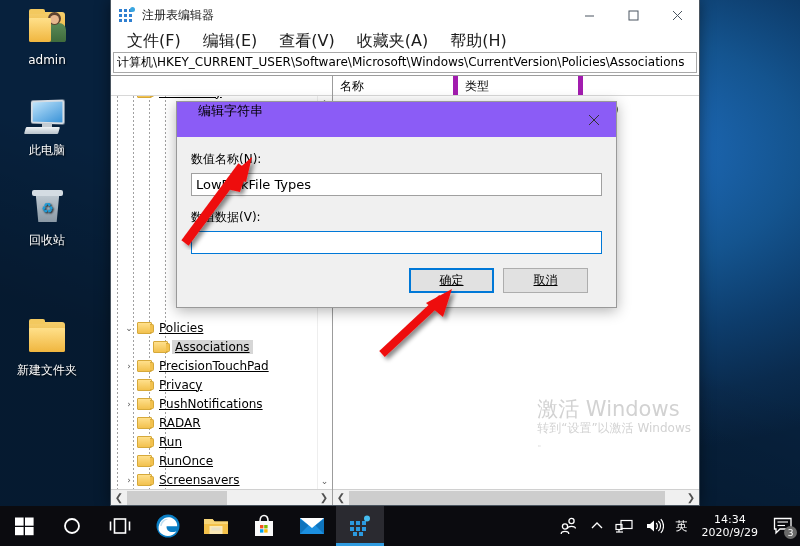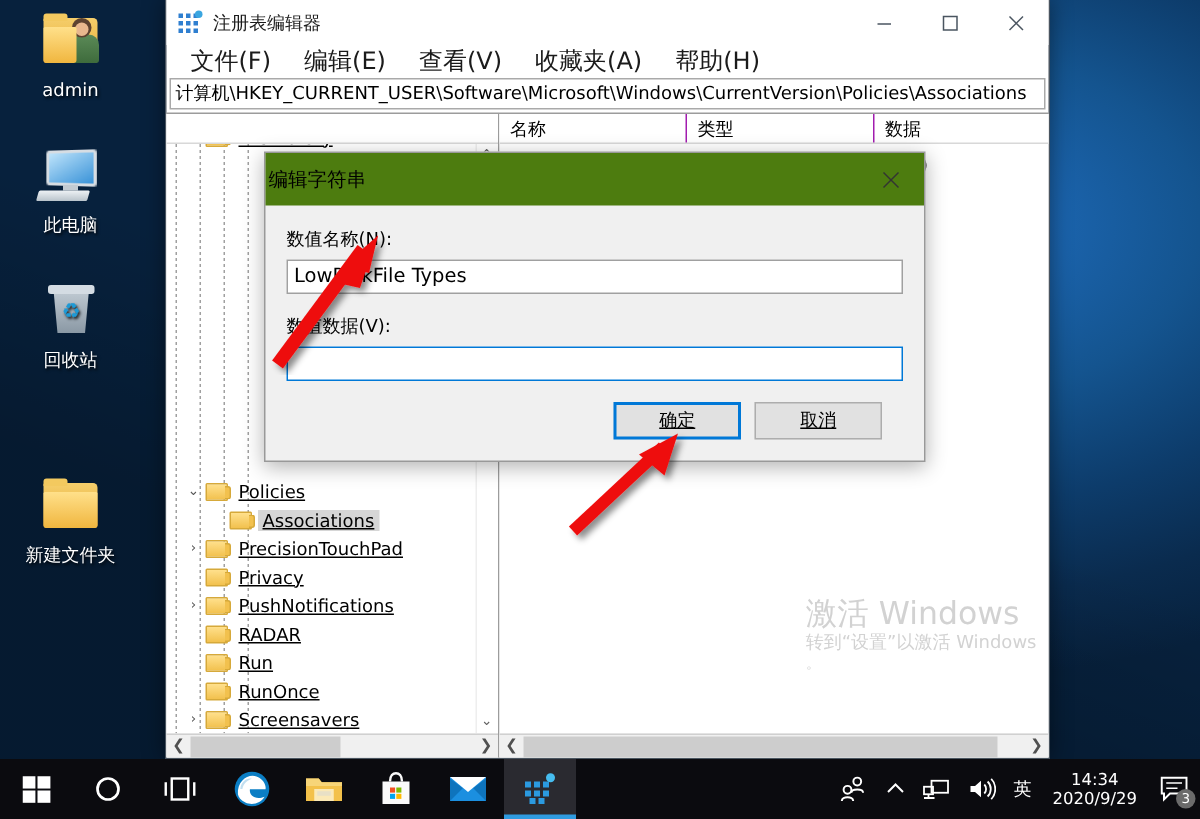--- a/index.html
+++ b/index.html
@@ -123,38 +123,38 @@
   .tlabel { padding:0 3px;text-decoration:underline; }
   .titem.sel .tlabel { background:#d6d6d6; }
   .tdots { position:absolute; top:0; bottom:0; width:1px;
     background-image: linear-gradient(#a0a0a0 50%, transparent 50%);
     background-size: 1px 4px; }
 
   
   .listpane { flex:1; display:flex; flex-direction:column; background:#fff; min-width:0; }
   .listhead { height:20px; display:flex; font-size:12px; color:#000;
     border-bottom:1px solid #d8d8d8; flex:0 0 20px; background:#fff; }
-  .lh { padding:2px 0 0 7px; border-right:1px solid #a21caf; }
+  .lh { padding:2px 0 0 7px; border-right:5px solid #a21caf; }
   .listbody { flex:1; position:relative; overflow:hidden; }
   .lrow { position:absolute; left:0; right:0; height:18px; display:flex;
     font-size:12px; color:#000; }
   .lc { padding-left:7px; white-space:nowrap; overflow:hidden; }
 
   .watermark { position:absolute; right:8px; bottom:40px; text-align:left; color:#d2d2d2;
     pointer-events:none; }
   .wm1 { font-size:21px; line-height:21px; }
   .wm2 { font-size:12px; line-height:17px; }
   .wm3 { font-size:10px; line-height:12px; }
 
   
   #dlg { position:absolute; left:176px; top:101px; width:441px; height:207px;
     background:#f0f0f0; border:1px solid #999; box-shadow:0 3px 13px rgba(0,0,0,.30);
     display:flex; flex-direction:column; }
-  .dlg-title { height:35px; background:#4d7c0f; display:flex; align-items:center;
-    padding-left:2px; flex:0 0 35px; }
+  .dlg-title { height:35px; background:#8b5cf6; display:flex; 
+    padding-left:21px; flex:0 0 35px; }
   .dlg-title span { font-size:13px; color:#000; }
   .dlg-x { margin-left:auto; width:44px; height:35px; display:flex; align-items:center;
     justify-content:center; color:#333; font-size:14px; }
   .dlg-body { flex:1; padding:14px 14px 0 14px; position:relative;border-radius:20px; }
   .fl { font-size:12px; color:#000; margin-bottom:5px; }
   .fi { width:100%; height:23px; border:1px solid #a0a0a0; background:#fff;
     font-size:13px; color:#000; padding:0 4px; line-height:21px; outline:none;
     font-family:"DejaVu Sans","Liberation Sans",sans-serif; }
   .fi.focused { border:1px solid #0078d7; }
   .gap { height:13px; }
@@ -380,21 +380,20 @@
           <div class="hs-thumb" style="left:0;width:100px"></div>
         </div>
         <div class="hs-btn">❯</div>
       </div>
     </div>
 
     <div class="listpane">
       <div class="listhead">
         <div class="lh" style="width:125px">名称</div>
         <div class="lh" style="width:125px">类型</div>
-        <div class="lh" style="flex:1;border-right:none">数据</div>
       </div>
       <div class="listbody">
         <div class="lrow" style="top:6px">
           <div class="lc" style="width:125px"></div>
           <div class="lc" style="width:125px"></div>
           <div class="lc" style="flex:1">设置)</div>
         </div>
         <div class="watermark">
           <div class="wm1">激活 Windows</div>
           <div class="wm2">转到“设置”以激活 Windows</div>

